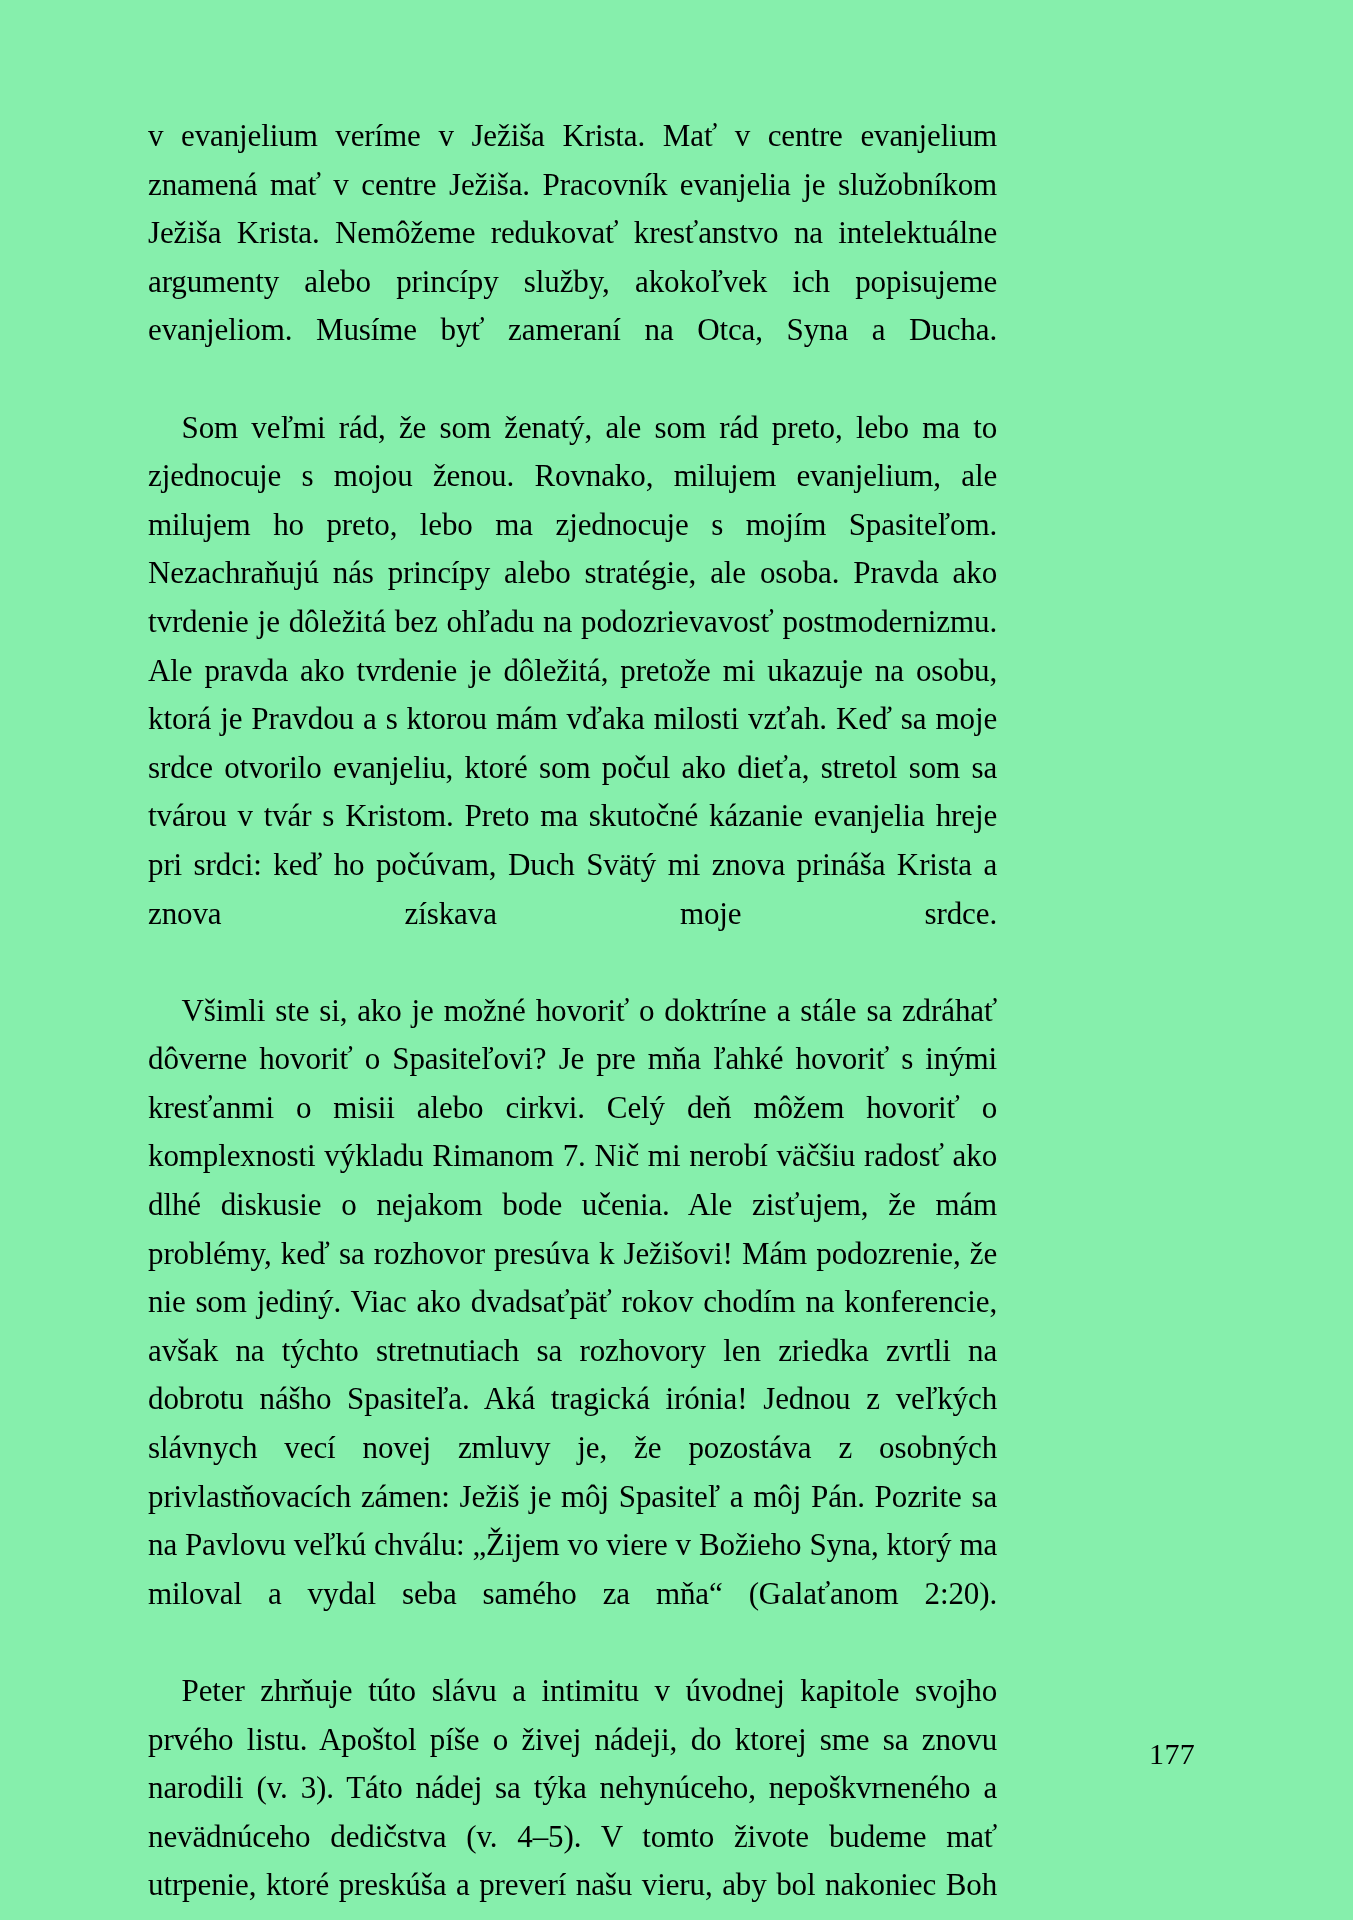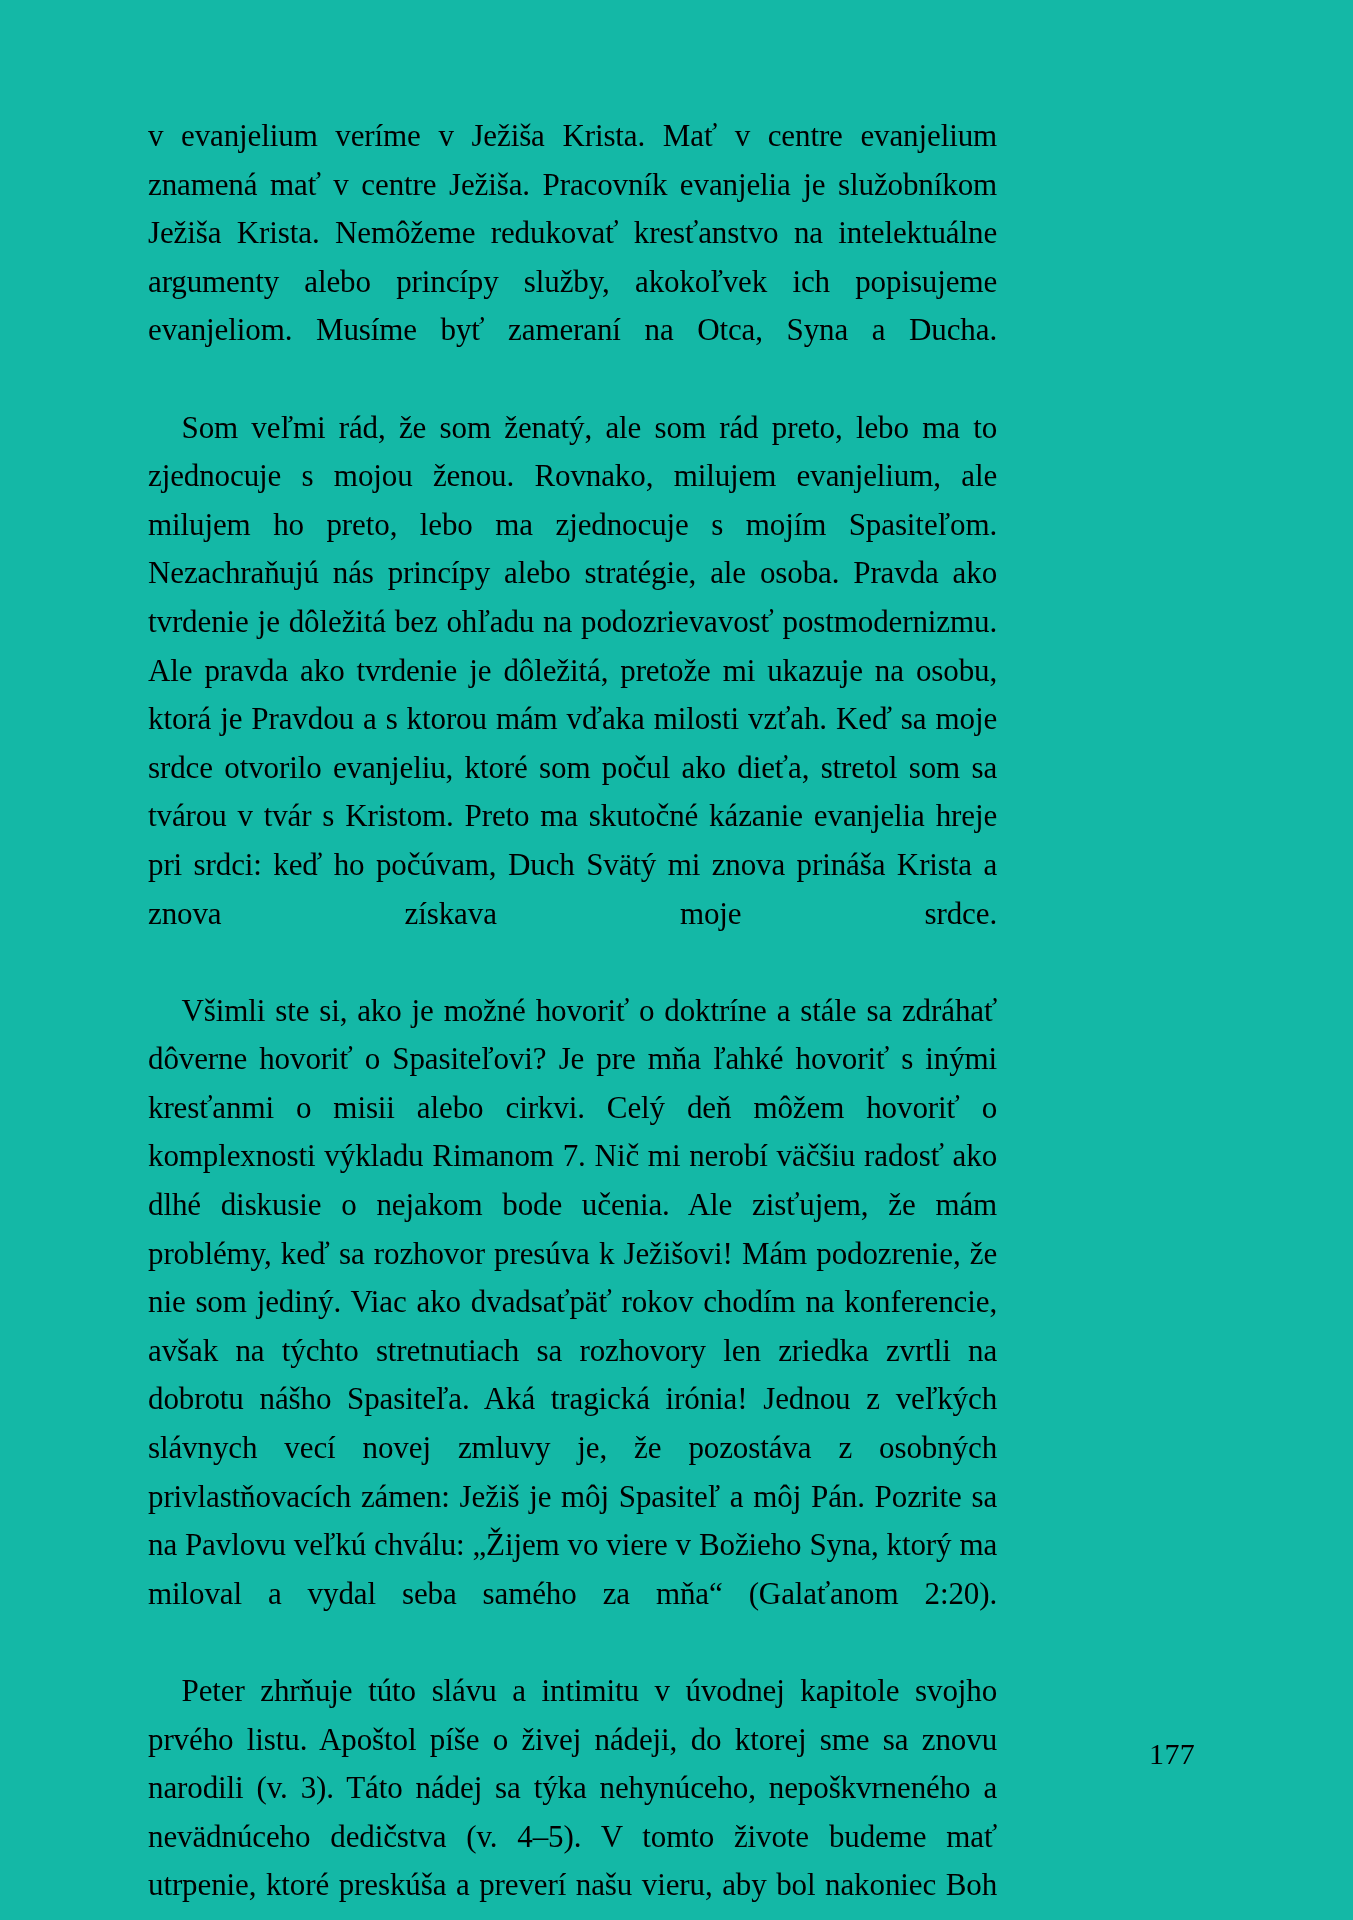--- a/index.html
+++ b/index.html
@@ -15,21 +15,21 @@
     color: #000000;
     overflow: hidden;
   }
 
   #page {
     position: absolute;
     left: 0;
     top: 0;
     width: 1353px;
     height: 1920px;
-    background: #14b8a6;
+    background: #86efac;
   }
 
   #text-column {
     position: absolute;
     left: 148px;
     top: 112px;
     width: 862px;
   }
 
   .para {

